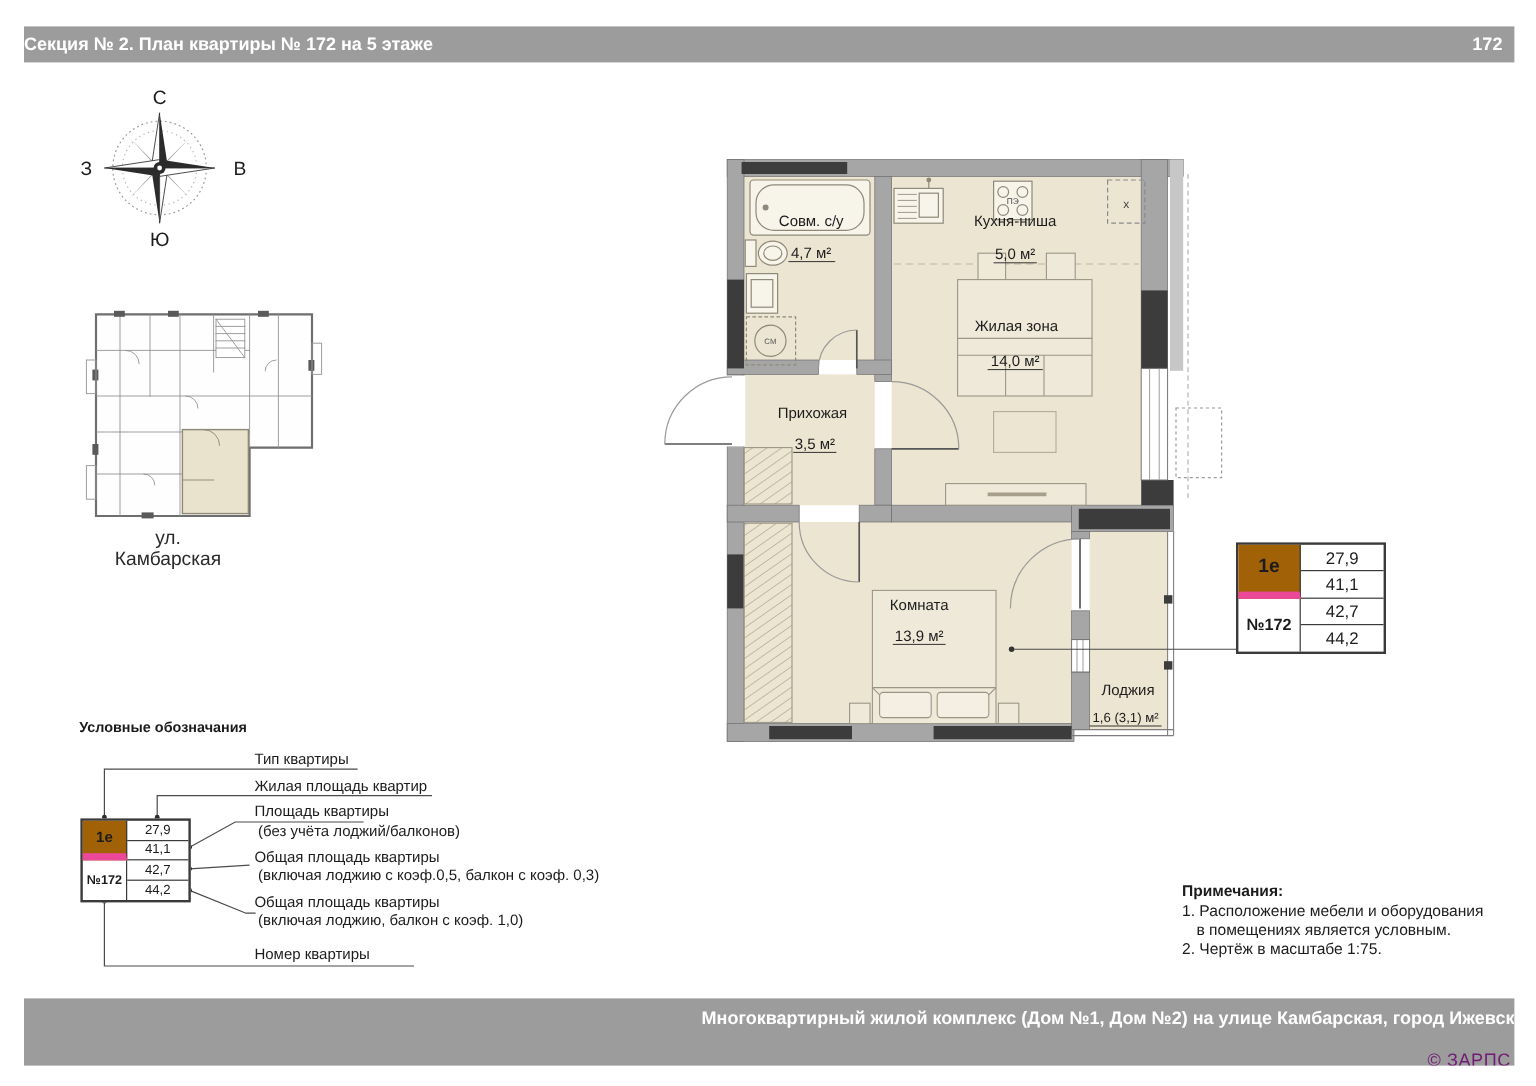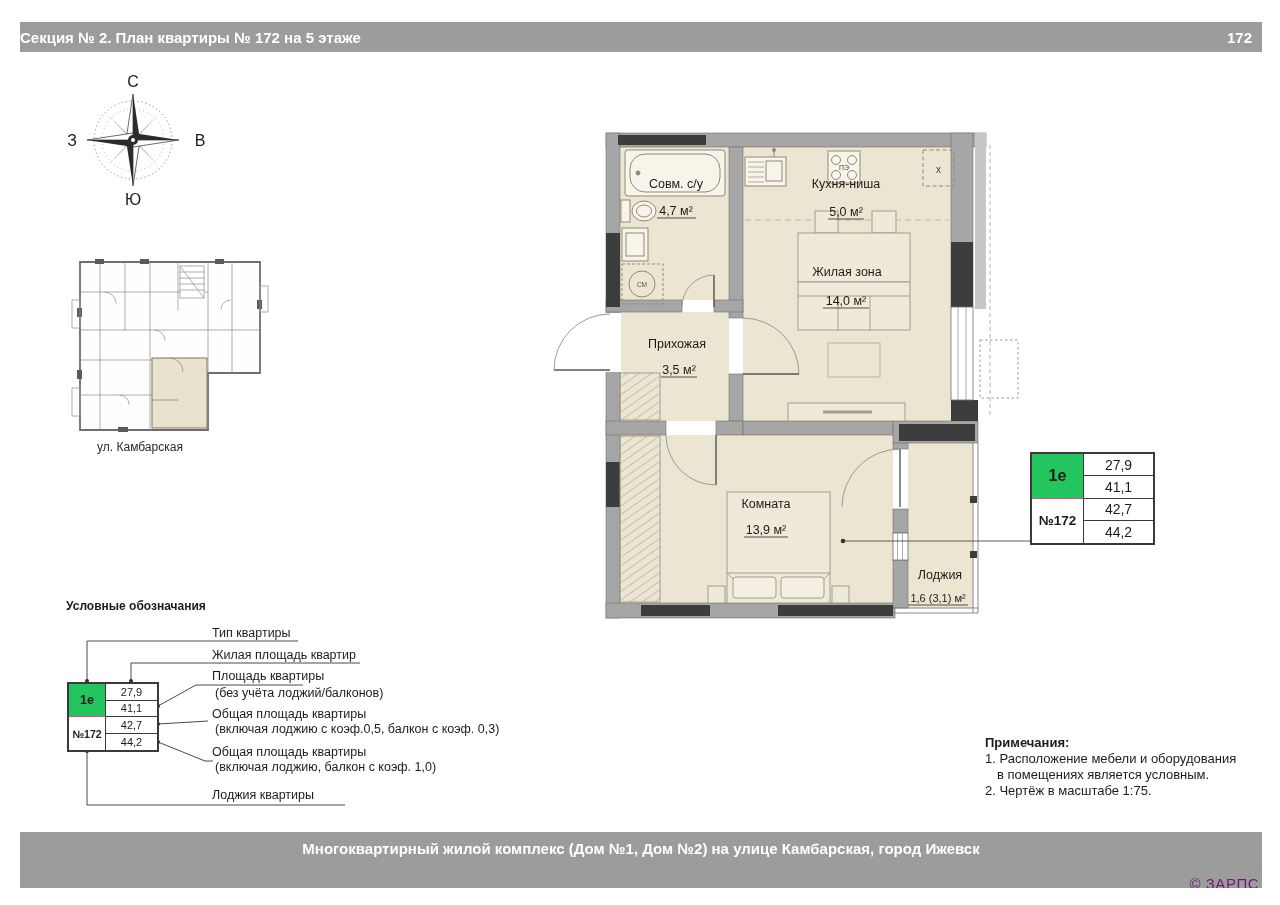--- a/index.html
+++ b/index.html
@@ -2,28 +2,28 @@
 <html><head>
 <meta charset="utf-8">
 <style>
   html,body{margin:0;padding:0}
   body{width:1280px;height:905px;position:relative;background:#fff;overflow:hidden;
        font-family:"Liberation Sans",sans-serif;color:#1c1c1c}
   svg{font-family:"Liberation Sans",sans-serif}
   .bar{position:absolute;left:20px;width:1242px;background:#9c9c9c;color:#fff;font-weight:bold;box-sizing:border-box}
   .bar-top{top:22px;height:30px;font-size:15px;display:flex;align-items:center;justify-content:flex-start}
   .bar-top .pagenum{position:absolute;right:10px;top:0;height:30px;display:flex;align-items:center;font-size:15px}
-  .bar-bottom{top:832px;height:56px;text-align:center;font-size:15px;line-height:22px;padding-top:6px;overflow:hidden}
+  .bar-bottom{top:832px;height:56px;text-align:right;font-size:15px;line-height:22px;padding-top:6px;overflow:hidden}
   .watermark{position:absolute;right:3px;bottom:-7px;font-size:15px;font-weight:normal;color:#701a75;letter-spacing:.5px}
-  .street{position:absolute;left:88px;top:440px;width:104px;text-align:center;font-size:12px;color:#2a2a2a}
+  .street{position:absolute;left:88px;top:440px;width:104px;text-align:center;font-size:16px;color:#2a2a2a}
   .sumtable{position:absolute;display:grid;background:#fff;border:2px solid #3a3a3a}
   .sumtable div{display:flex;align-items:center;justify-content:center;box-sizing:border-box}
   .sumtable.big{left:1030px;top:452px;width:121px;height:89px;grid-template-columns:52px 1fr;grid-template-rows:repeat(4,1fr);font-size:14px}
   .sumtable.small{left:67px;top:682px;width:88px;height:66px;grid-template-columns:37px 1fr;grid-template-rows:repeat(4,1fr);font-size:11px}
-  .c-type{grid-area:1/1/3/2;background:#22c55e;font-weight:bold;border-right:1px solid #3a3a3a;border-bottom:1px solid #ec4899}
+  .c-type{grid-area:1/1/3/2;background:#a16207;font-weight:bold;border-right:1px solid #3a3a3a;border-bottom:6px solid #ec4899}
   .big .c-type{font-size:16px}.small .c-type{font-size:12.5px}
   .c-num{grid-area:3/1/5/2;font-weight:bold;border-right:1px solid #3a3a3a}
   .big .c-num{font-size:13.5px}.small .c-num{font-size:10.5px}
   .c-v{border-bottom:1px solid #3a3a3a}
   .c-v.last{border-bottom:none}
   .lgd-title{position:absolute;left:66px;top:599px;font-size:12px;font-weight:bold}
   .lbl{position:absolute;font-size:12.5px;white-space:nowrap;line-height:14px}
   .notes{position:absolute;left:985px;top:735px;font-size:13px;line-height:16px}
   .notes .nt{font-weight:bold}
   .notes .indent{padding-left:12px}
@@ -324,21 +324,21 @@
 </div>
 
 <div class="lbl" style="left:212px;top:626px">Тип квартиры</div>
 <div class="lbl" style="left:212px;top:648px">Жилая площадь квартир</div>
 <div class="lbl" style="left:212px;top:669px">Площадь квартиры</div>
 <div class="lbl" style="left:215px;top:686px">(без учёта лоджий/балконов)</div>
 <div class="lbl" style="left:212px;top:707px">Общая площадь квартиры</div>
 <div class="lbl" style="left:215px;top:722px">(включая лоджию с коэф.0,5, балкон с коэф. 0,3)</div>
 <div class="lbl" style="left:212px;top:745px">Общая площадь квартиры</div>
 <div class="lbl" style="left:215px;top:760px">(включая лоджию, балкон с коэф. 1,0)</div>
-<div class="lbl" style="left:212px;top:788px">Лоджия квартиры</div>
+<div class="lbl" style="left:212px;top:788px">Номер квартиры</div>
 
 <div class="notes">
   <div class="nt">Примечания:</div>
   <div>1. Расположение мебели и оборудования</div>
   <div class="indent">в помещениях является условным.</div>
   <div>2. Чертёж в масштабе 1:75.</div>
 </div>
 
 <div class="bar bar-bottom">
   <div>Многоквартирный жилой комплекс (Дом №1, Дом №2) на улице Камбарская, город Ижевск</div>

